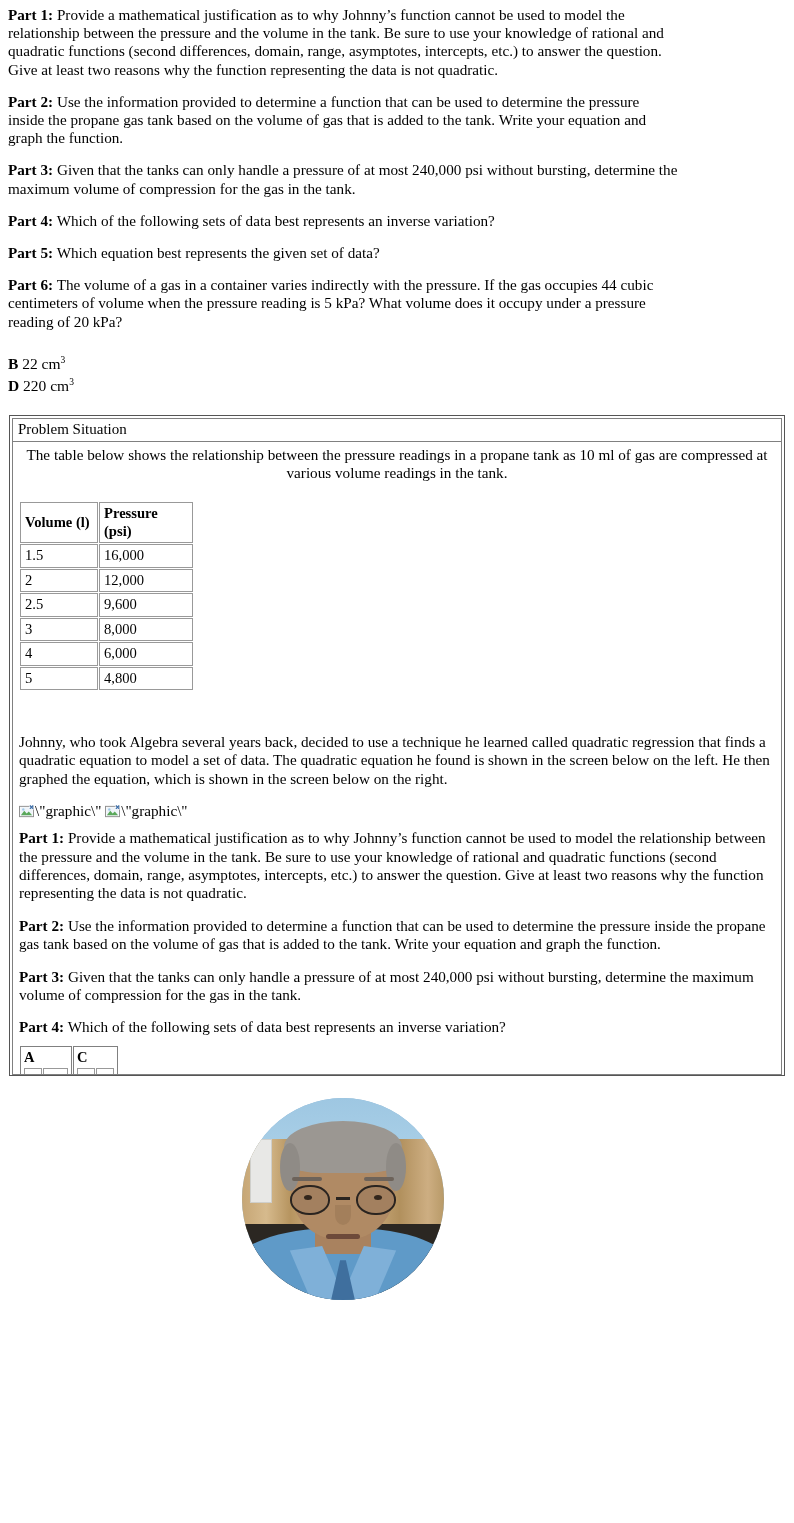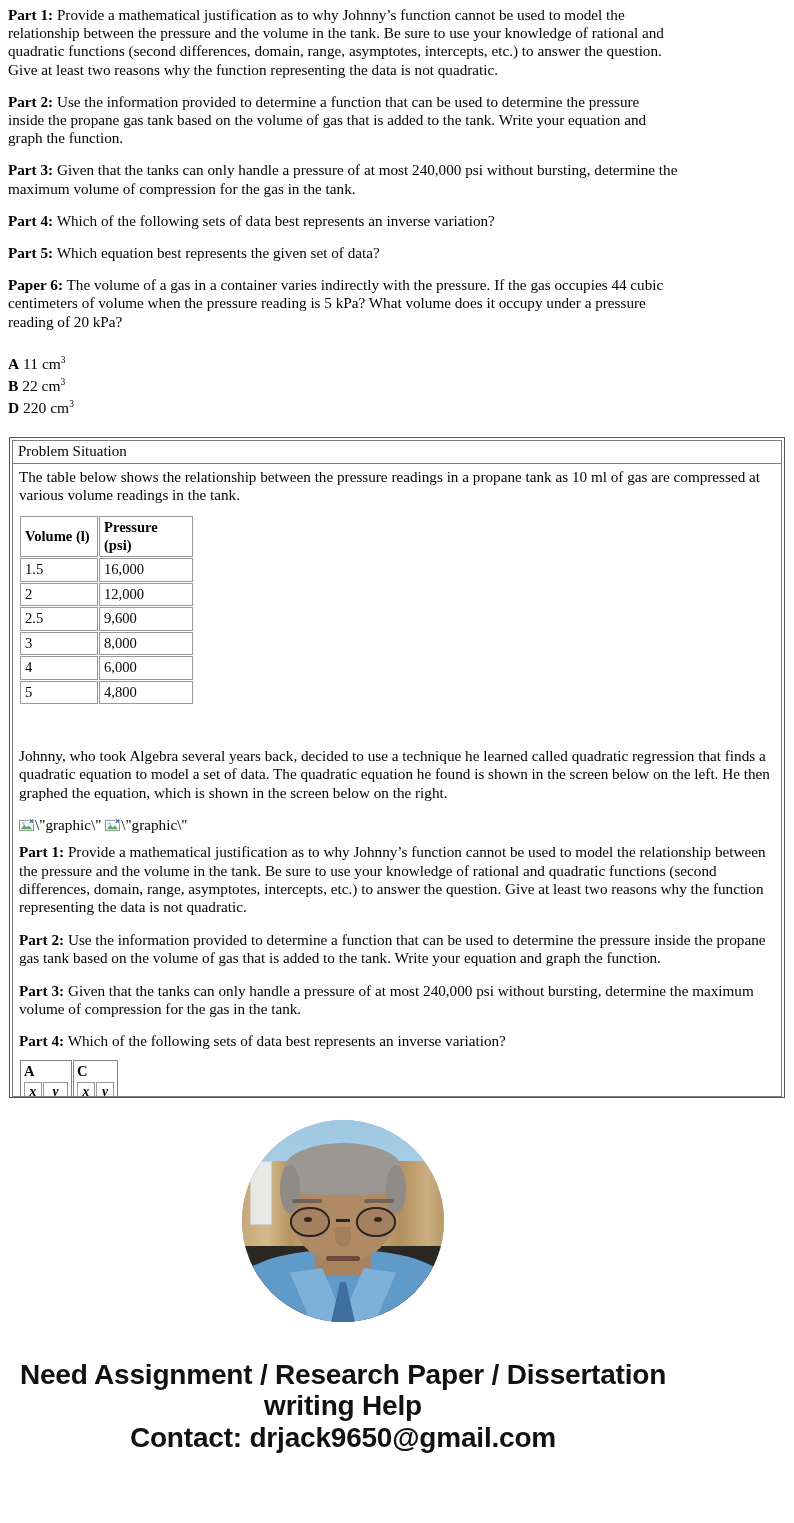--- a/index.html
+++ b/index.html
@@ -66,21 +66,21 @@
     border: 1px solid #808080;
     border-top: none;
     box-sizing: border-box;
     padding: 4px 6px 0 6px;
     font-family: "Liberation Serif", "DejaVu Serif", serif;
     font-size: 15.2px;
     line-height: 18.4px;
     height: 633px;
     overflow: hidden;
   }
-  .ps-intro { margin: 0 0 10px 0; }
+  .ps-intro { margin: 0 0 18px 0; text-align: center; }
 
   
   table.data {
     border-collapse: separate;
     border-spacing: 1px;
     margin: 6px 0 0 0;
     font-family: "Liberation Serif", "DejaVu Serif", serif;
     font-size: 14.6px;
   }
   table.data td, table.data th {
@@ -281,25 +281,24 @@
 <body>
 
 <div class="page">
 
   <div class="top-block">
     <p class="q-para"><b>Part 1:</b><span> Provide a mathematical justification as to why Johnny’s function cannot be used to model the relationship between the pressure and the volume in the tank. Be sure to use your knowledge of rational and quadratic functions (second differences, domain, range, asymptotes, intercepts, etc.) to answer the question. Give at least two reasons why the function representing the data is not quadratic.</span></p>
     <p class="q-para"><b>Part 2:</b><span> Use the information provided to determine a function that can be used to determine the pressure inside the propane gas tank based on the volume of gas that is added to the tank. Write your equation and graph the function.</span></p>
     <p class="q-para"><b>Part 3:</b><span> Given that the tanks can only handle a pressure of at most 240,000 psi without bursting, determine the maximum volume of compression for the gas in the tank.</span></p>
     <p class="q-para"><b>Part 4:</b><span> Which of the following sets of data best represents an inverse variation?</span></p>
     <p class="q-para"><b>Part 5:</b><span> Which equation best represents the given set of data?</span></p>
-    <p class="q-para"><b>Paper 6:</b><span> The volume of a gas in a container varies indirectly with the pressure. If the gas occupies 44 cubic centimeters of volume when the pressure reading is 5 kPa? What volume does it occupy under a pressure reading of 20 kPa?</span></p>
+    <p class="q-para"><b>Part 6:</b><span> The volume of a gas in a container varies indirectly with the pressure. If the gas occupies 44 cubic centimeters of volume when the pressure reading is 5 kPa? What volume does it occupy under a pressure reading of 20 kPa?</span></p>
   </div>
 
   <div class="choices">
-    <p class="choice"><span class="lt">A</span>&nbsp;<span>11 cm</span><sup>3</sup></p>
     <p class="choice"><span class="lt">B</span>&nbsp;<span>22 cm</span><sup>3</sup></p>
     <p class="choice"><span class="lt">D</span>&nbsp;<span>220 cm</span><sup>3</sup></p>
   </div>
 
   <div class="ps-wrap">
     <div class="ps-inner">
 
       <div class="ps-title">Problem Situation</div>
 
       <div class="ps-body">
@@ -431,19 +430,14 @@
       <div class="av-glass-l"></div>
       <div class="av-glass-r"></div>
       <div class="av-bridge"></div>
       <div class="av-eye-l"></div>
       <div class="av-eye-r"></div>
       <div class="av-nose"></div>
       <div class="av-mouth"></div>
     </div>
   </div>
 
-  <div class="footer">
-    <div class="l1">Need Assignment / Research Paper / Dissertation</div>
-    <div class="l2">writing Help</div>
-    <div class="l3">Contact: drjack9650@gmail.com</div>
-  </div>
 
 </div>
 
 </body></html>

